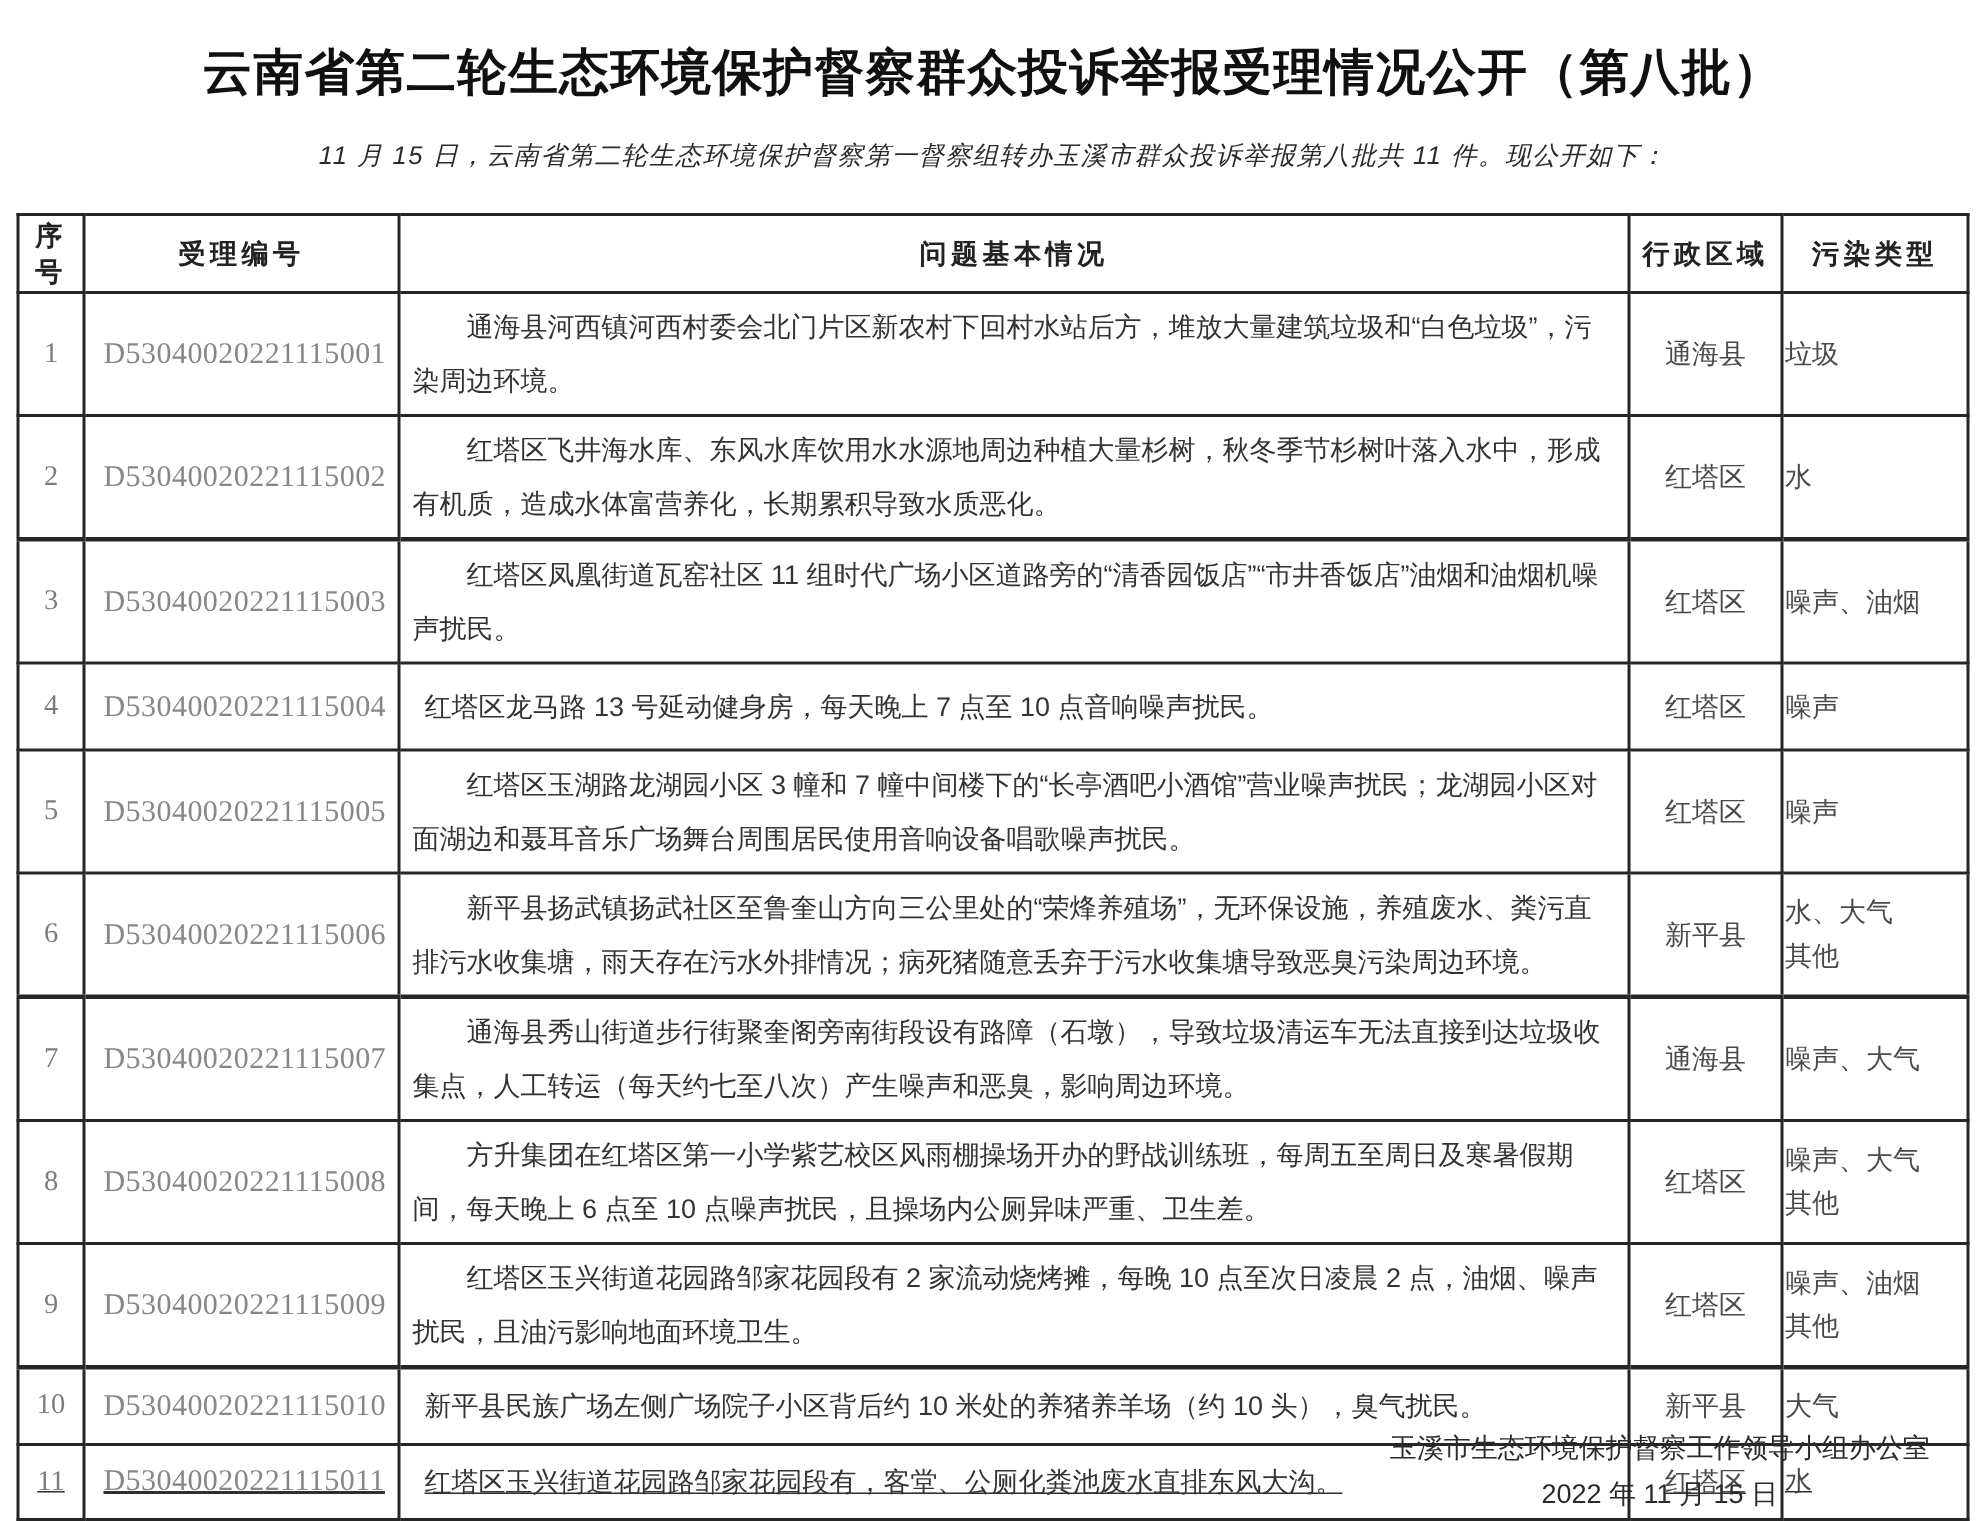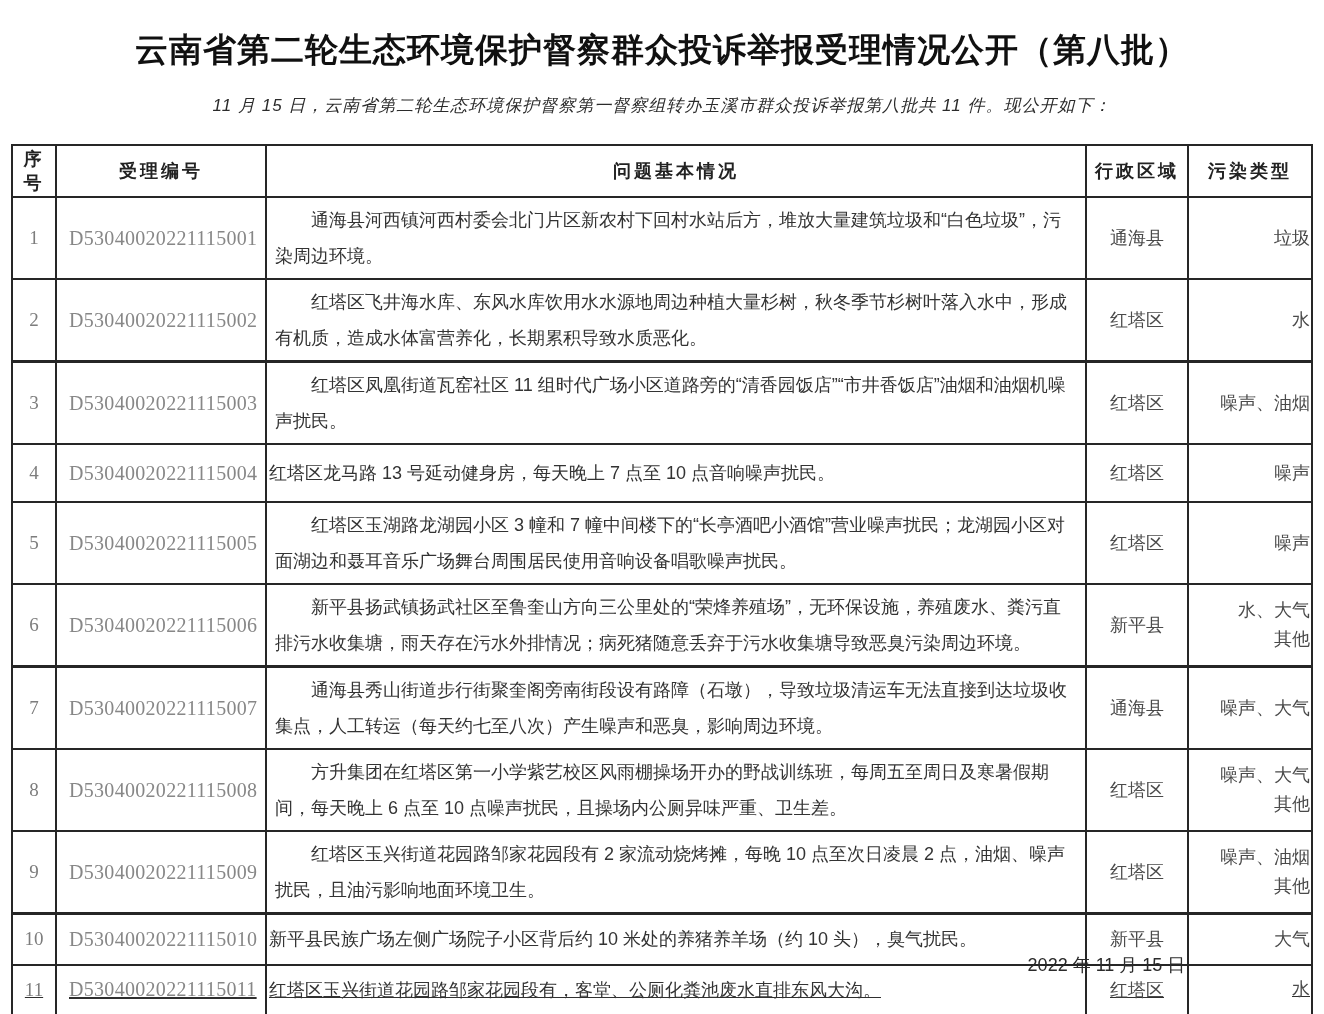--- a/index.html
+++ b/index.html
@@ -1,21 +1,21 @@
 <!DOCTYPE html>
 <html lang="zh"><head>
 <meta charset="utf-8">
 <style>
   html,body { margin:0; padding:0; background:#ffffff; }
   .page {
     position:relative; width:1324px; height:1014px; background:#ffffff;
     font-family:"Liberation Sans", sans-serif; color:#2f2f2f; overflow:hidden;
   }
   .title {
-    margin:12px; padding-top:16px; text-align:center;
+    margin:0; padding-top:26px; text-align:center;
     font-family:Liberation Sans, sans-serif; font-weight:bold;
     font-size:33px; color:#101010; letter-spacing:1px;
   }
   .subtitle {
     margin:21px 0 0 0; text-align:center; font-size:17px; color:#2b2b2b;
     letter-spacing:1px;
     font-style:italic;
   }
   table.main {
     border-collapse:collapse; table-layout:fixed;
@@ -28,23 +28,23 @@
     text-align:center; color:#7d7d7d; font-family:"Liberation Serif", serif; font-size:19px;
   }
   td.code {
     color:#878787; font-family:"Liberation Serif", serif; font-size:20px;
     padding-left:12px; letter-spacing:0.3px; text-align:left;
   }
   td.desc {
     font-size:18px; line-height:36px; color:#333333;
     padding:4px 14px 4px 8px; text-indent:2em; text-align:left;
   }
-  td.desc.no-indent { text-indent:0; padding-left:2px; }
+  td.desc.no-indent { text-indent:0; padding-left:16px; }
   td.region { text-align:center; font-size:18px; color:#4a4a4a;margin-top:36px; }
-  td.type   { text-align:right; font-size:18px; color:#4a4a4a; white-space:pre-line; line-height:29px; }
+  td.type   { text-align:left; font-size:18px; color:#4a4a4a; white-space:pre-line; line-height:29px; }
   tr.thick td { border-bottom-width:3px; }
   
   tr.rh1  { height:72px; }
   tr.rh2  { height:73px; }
   tr.rh3  { height:78px; }
   tr.rh4  { height:58px; }
   tr.rh5  { height:74px; }
   tr.rh6  { height:73px; }
   tr.rh7  { height:71px; }
   tr.rh8  { height:63px; }
@@ -160,16 +160,17 @@
         <td class="no">11</td>
         <td class="code">D53040020221115011</td>
         <td class="desc no-indent">红塔区玉兴街道花园路邹家花园段有，客堂、公厕化粪池废水直排东风大沟。</td>
         <td class="region">红塔区</td>
         <td class="type">水</td>
       </tr>
     </tbody>
   </table>
 
   <div class="signature">
+    <div>玉溪市生态环境保护督察工作领导小组办公室</div>
     <div>2022 年 11 月 15 日</div>
   </div>
 
 </div>
 
 </body></html>

